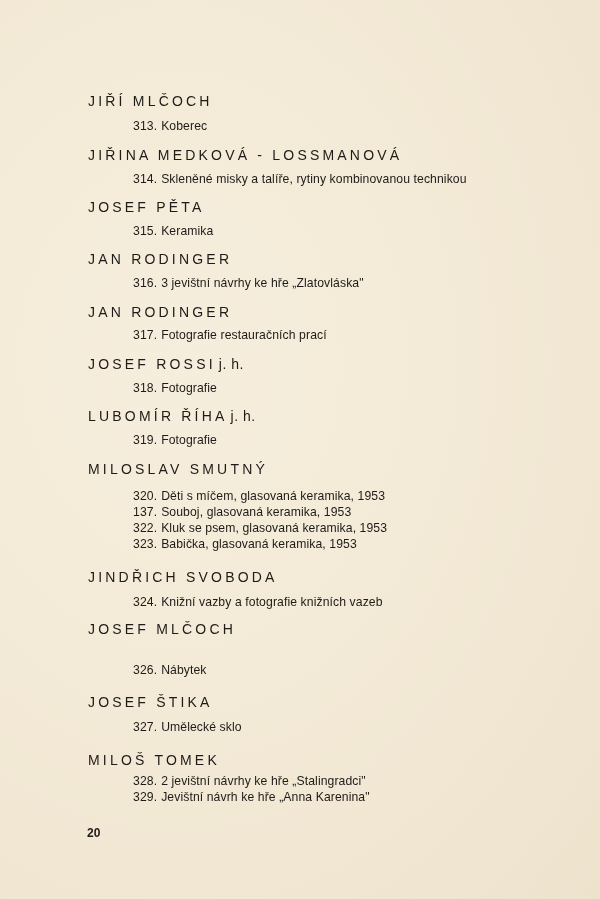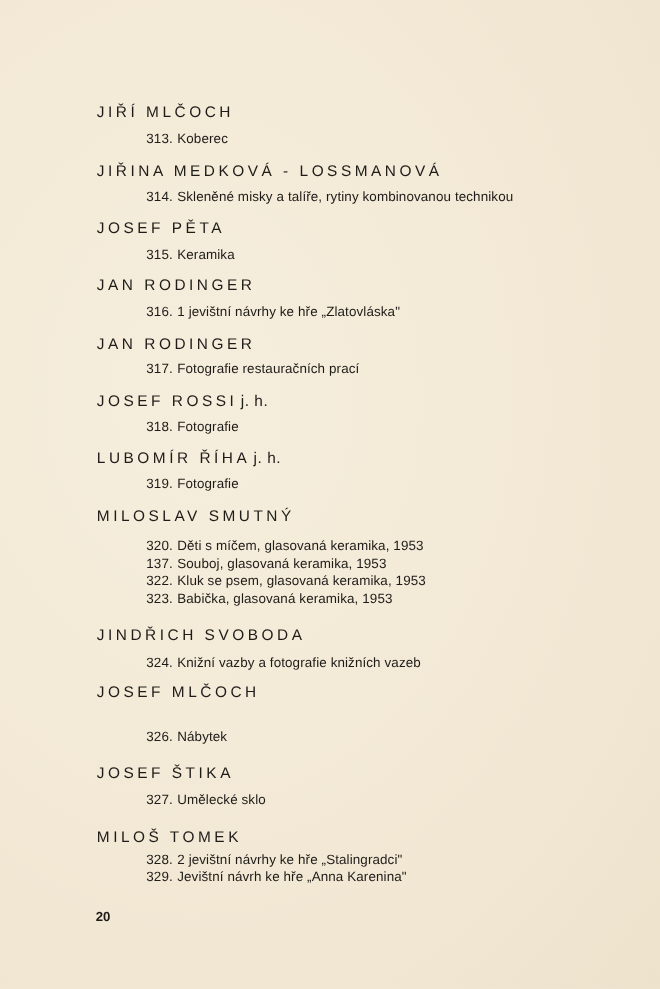--- a/index.html
+++ b/index.html
@@ -40,21 +40,21 @@
   <div class="heading" style="top:77px"><span>JIŘÍ MLČOCH</span></div>
   <div class="item" style="top:103px"><span class="num">313.</span><span>Koberec</span></div>
 
   <div class="heading" style="top:131px"><span>JIŘINA MEDKOVÁ - LOSSMANOVÁ</span></div>
   <div class="item" style="top:156px"><span class="num">314.</span><span>Skleněné misky a talíře, rytiny kombinovanou technikou</span></div>
 
   <div class="heading" style="top:183px"><span>JOSEF PĚTA</span></div>
   <div class="item" style="top:208px"><span class="num">315.</span><span>Keramika</span></div>
 
   <div class="heading" style="top:235px"><span>JAN RODINGER</span></div>
-  <div class="item" style="top:260px"><span class="num">316.</span><span>1 jevištní návrhy ke hře „Zlatovláska"</span></div>
+  <div class="item" style="top:260px"><span class="num">316.</span><span>3 jevištní návrhy ke hře „Zlatovláska"</span></div>
 
   <div class="heading" style="top:288px"><span>JAN RODINGER</span></div>
   <div class="item" style="top:312px"><span class="num">317.</span><span>Fotografie restauračních prací</span></div>
 
   <div class="heading" style="top:340px"><span>JOSEF ROSSI</span><span class="suffix">j. h.</span></div>
   <div class="item" style="top:365px"><span class="num">318.</span><span>Fotografie</span></div>
 
   <div class="heading" style="top:392px"><span>LUBOMÍR ŘÍHA</span><span class="suffix">j. h.</span></div>
   <div class="item" style="top:417px"><span class="num">319.</span><span>Fotografie</span></div>
 

